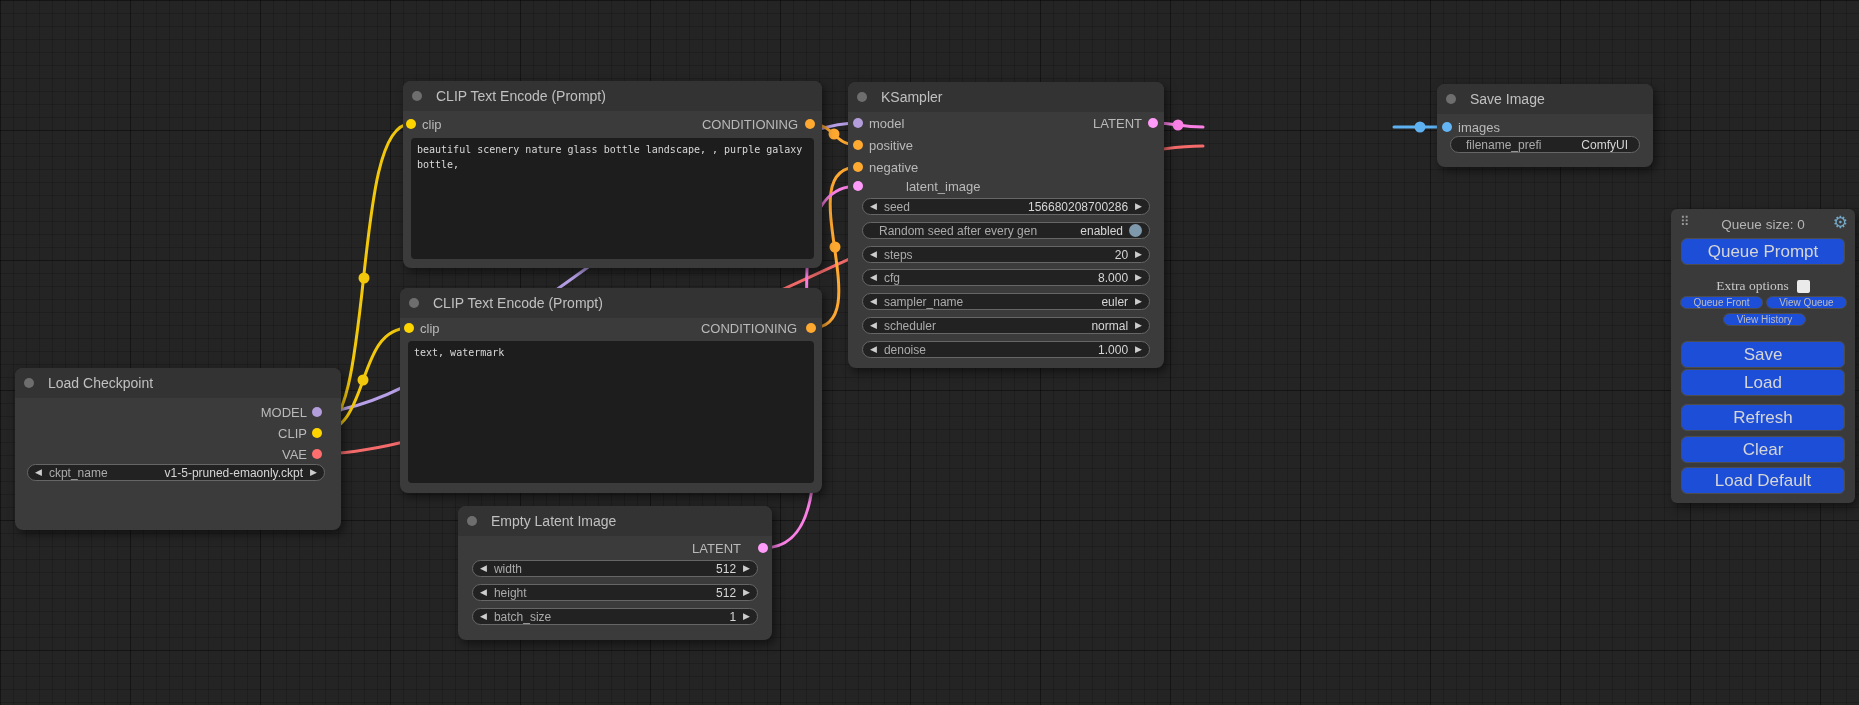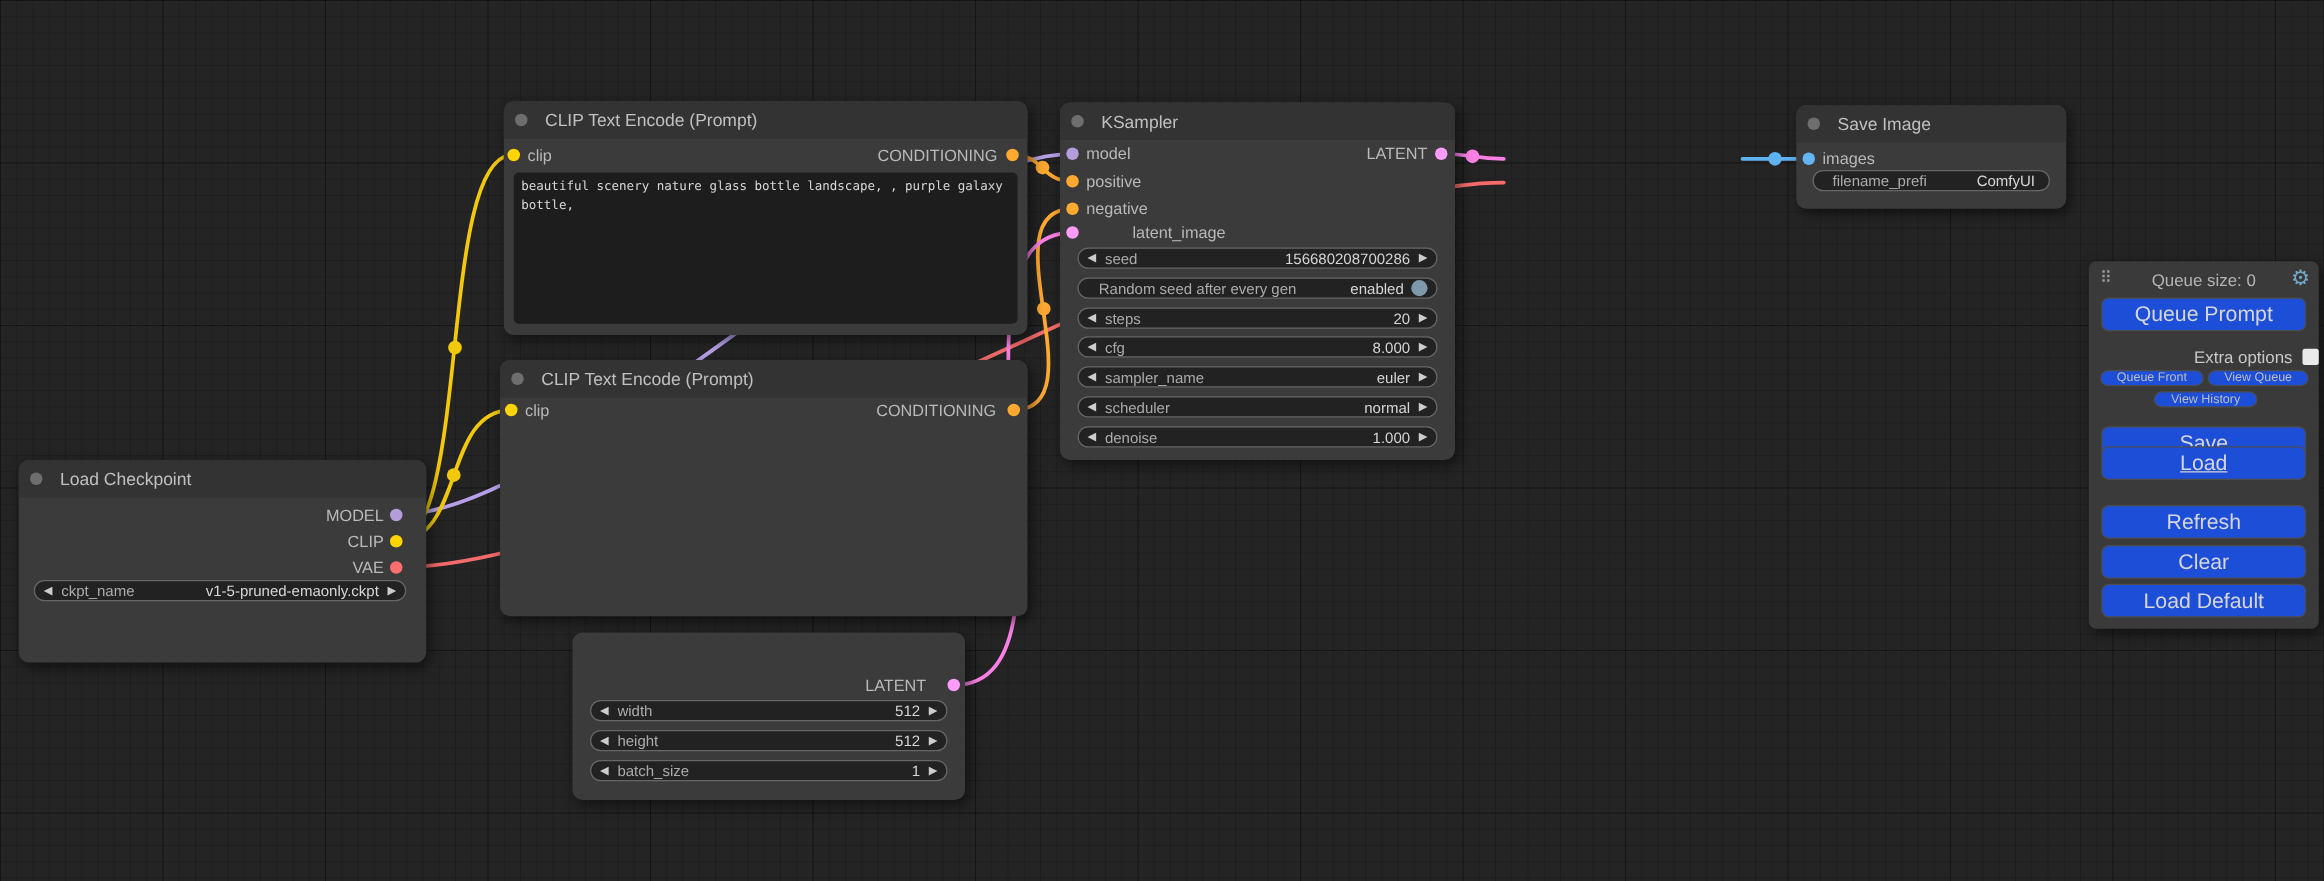--- a/index.html
+++ b/index.html
@@ -70,21 +70,21 @@
   .drag-handle { position:absolute; left:9px; top:5px; color:#9a9a9a; font-size:13px; letter-spacing:-1px; }
   .qsize { width:100%; text-align:center; color:#b4b4b4; font-size:13.5px; }
   .gear { position:absolute; right:7px; top:3px; color:#73a8c9; font-size:17px; }
   .btn {
     position:absolute; left:10px; width:164px; height:27px; background:#1d4ed8;
     border:1px solid #4d4d4d; border-radius:6px; color:#d6d6d6; font-size:17px;
     display:flex; align-items:center; justify-content:center;
     font-family:"Liberation Sans", sans-serif;
   }
   .btn.small { height:13px; font-size:10px; border-radius:8px; width:auto; padding:0 8px; color:#bdbdbd; }
-  .extra-row { position:absolute; left:0; top:69px; width:100%; display:flex; justify-content:flex-end; align-items:center; color:#c8c8c8; font-size:13.5px; }
+  .extra-row { position:absolute; left:0; top:69px; width:100%; display:flex; justify-content:center; align-items:center; color:#c8c8c8; font-size:13.5px;font-family:Liberation Serif, serif; }
   .chk { width:13px; height:13px; background:#eaeaea; border-radius:2px; margin-left:8px; }
 </style>
 </head>
 <body>
 
 <div id="app">
 
   <svg id="wires" width="1859" height="705">
     <path class="w-lavender" d="M317,412 C457,412 718,123 858,123"></path>
     <path class="w-red" d="M317,454 C537,454 983,146 1203,146"></path>
@@ -136,23 +136,28 @@
 
   <div class="node" style="left:400px;top:288px;width:422px;height:205px;">
     <div class="ntitle">
       <span class="tdot"></span>
       <span>CLIP Text Encode (Prompt)</span>
     </div>
     <span class="sdot c-clip" style="left:9px;top:40px;"></span>
     <span class="slot-label" style="left:20px;top:40px;">clip</span>
     <span class="slot-label right" style="right:25px;top:40px;">CONDITIONING</span>
     <span class="sdot c-cond" style="left:411px;top:40px;"></span>
+    <div class="ta" style="left:8px;top:53px;width:406px;height:142px;">text, watermark</div>
   </div>
 
   <div class="node" style="left:458px;top:506px;width:314px;height:134px;">
+    <div class="ntitle">
+      <span class="tdot"></span>
+      <span>Empty Latent Image</span>
+    </div>
     <span class="slot-label right" style="right:31px;top:42px;">LATENT</span>
     <span class="sdot c-latent" style="left:305px;top:42px;"></span>
     <div class="widget" style="left:14px;top:54px;width:286px;">
       <span class="warrow l"></span>
       <span class="wlabel">width</span>
       <span class="wvalue">512</span>
       <span class="warrow r"></span>
     </div>
     <div class="widget" style="left:14px;top:78px;width:286px;">
       <span class="warrow l"></span>
@@ -249,19 +254,19 @@
     </div>
     <div class="btn" style="top:29px;">Queue Prompt</div>
     <div class="extra-row">
       <span>Extra options</span>
       <span class="chk"></span>
     </div>
     <div class="btn small" style="left:9px;top:87px;width:83px;">Queue Front</div>
     <div class="btn small" style="left:95px;top:87px;width:81px;">View Queue</div>
     <div class="btn small" style="left:52px;top:104px;width:83px;">View History</div>
     <div class="btn" style="top:132px;">Save</div>
-    <div class="btn" style="top:148px;text-decoration:underline;">Load</div>
+    <div class="btn" style="top:160px;">Load</div>
     <div class="btn" style="top:195px;">Refresh</div>
     <div class="btn" style="top:227px;">Clear</div>
     <div class="btn" style="top:258px;">Load Default</div>
   </div>
 
 </div>
 
 </body></html>

